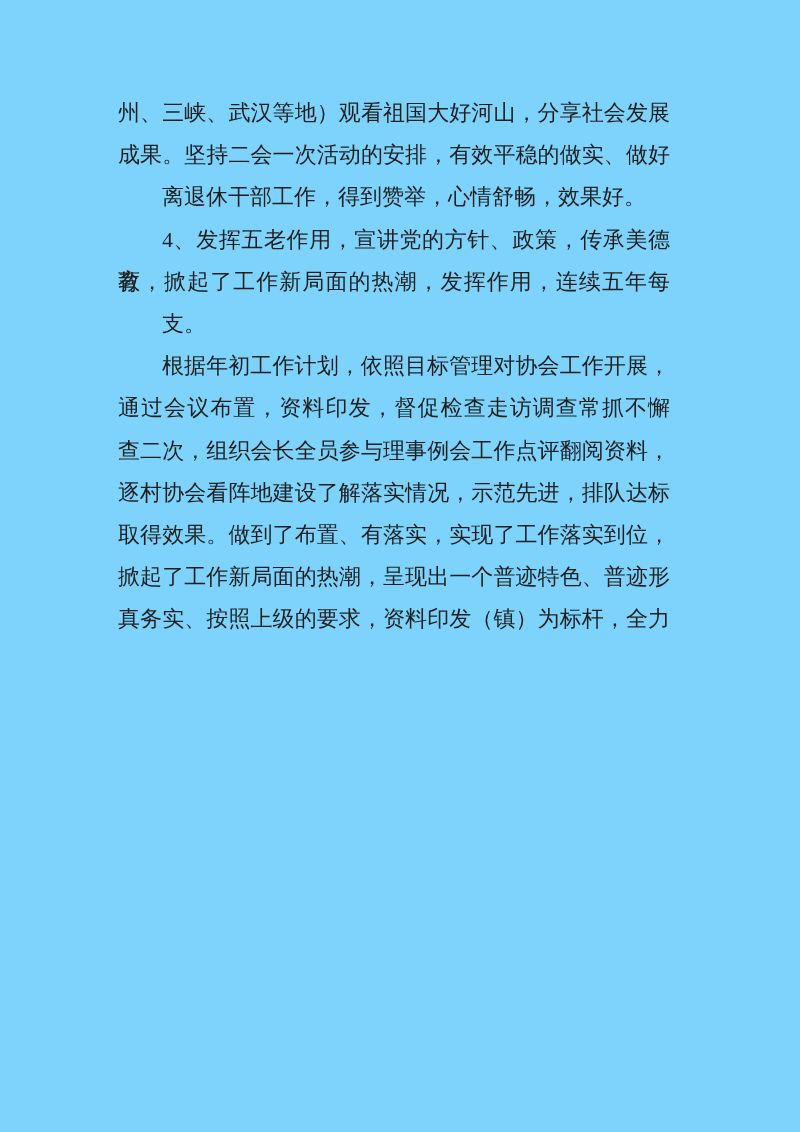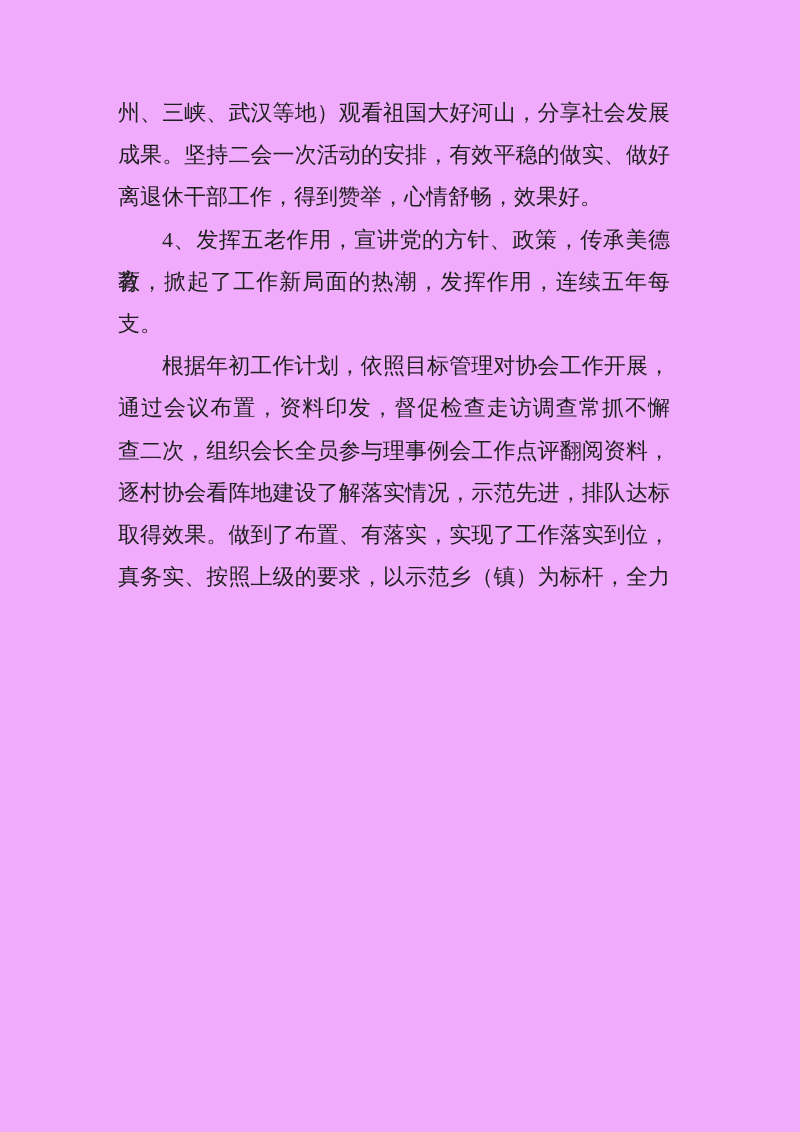--- a/index.html
+++ b/index.html
@@ -33,41 +33,43 @@
     text-align: justify;
     text-align-last: justify;
     height: 42.2px;
     overflow: visible;
   }
   .line.indent {
     text-indent: 2em;
   }
   .line.flush {
     text-align-last: left;
+    margin-left: 44px;
   }
 </style>
 </head>
 <body>
 
-<div class="page" style="background: #f0abfc;">
+<div class="page" style="background: #7dd3fc;">
   <div class="text-block" style="color: rgb(31, 31, 31);">
       <div class="para">
         <div class="line">州、三峡、武汉等地）观看祖国大好河山，分享社会发展</div>
         <div class="line">成果。坚持二会一次活动的安排，有效平稳的做实、做好</div>
         <div class="line flush">离退休干部工作，得到赞举，心情舒畅，效果好。</div>
       </div>
       <div class="para">
         <div class="line indent">4、发挥五老作用，宣讲党的方针、政策，传承美德教</div>
         <div class="line">育，掀起了工作新局面的热潮，发挥作用，连续五年每</div>
         <div class="line flush">支。</div>
       </div>
       <div class="para">
         <div class="line indent">根据年初工作计划，依照目标管理对协会工作开展，</div>
         <div class="line">通过会议布置，资料印发，督促检查走访调查常抓不懈</div>
         <div class="line">查二次，组织会长全员参与理事例会工作点评翻阅资料，</div>
         <div class="line">逐村协会看阵地建设了解落实情况，示范先进，排队达标</div>
         <div class="line">取得效果。做到了布置、有落实，实现了工作落实到位，</div>
+        <div class="line">掀起了工作新局面的热潮，呈现出一个普迹特色、普迹形</div>
       </div>
       <div class="para">
-        <div class="line">真务实、按照上级的要求，以示范乡（镇）为标杆，全力</div>
+        <div class="line">真务实、按照上级的要求，资料印发（镇）为标杆，全力</div>
       </div>
     </div>
 </div>
 
 </body></html>

